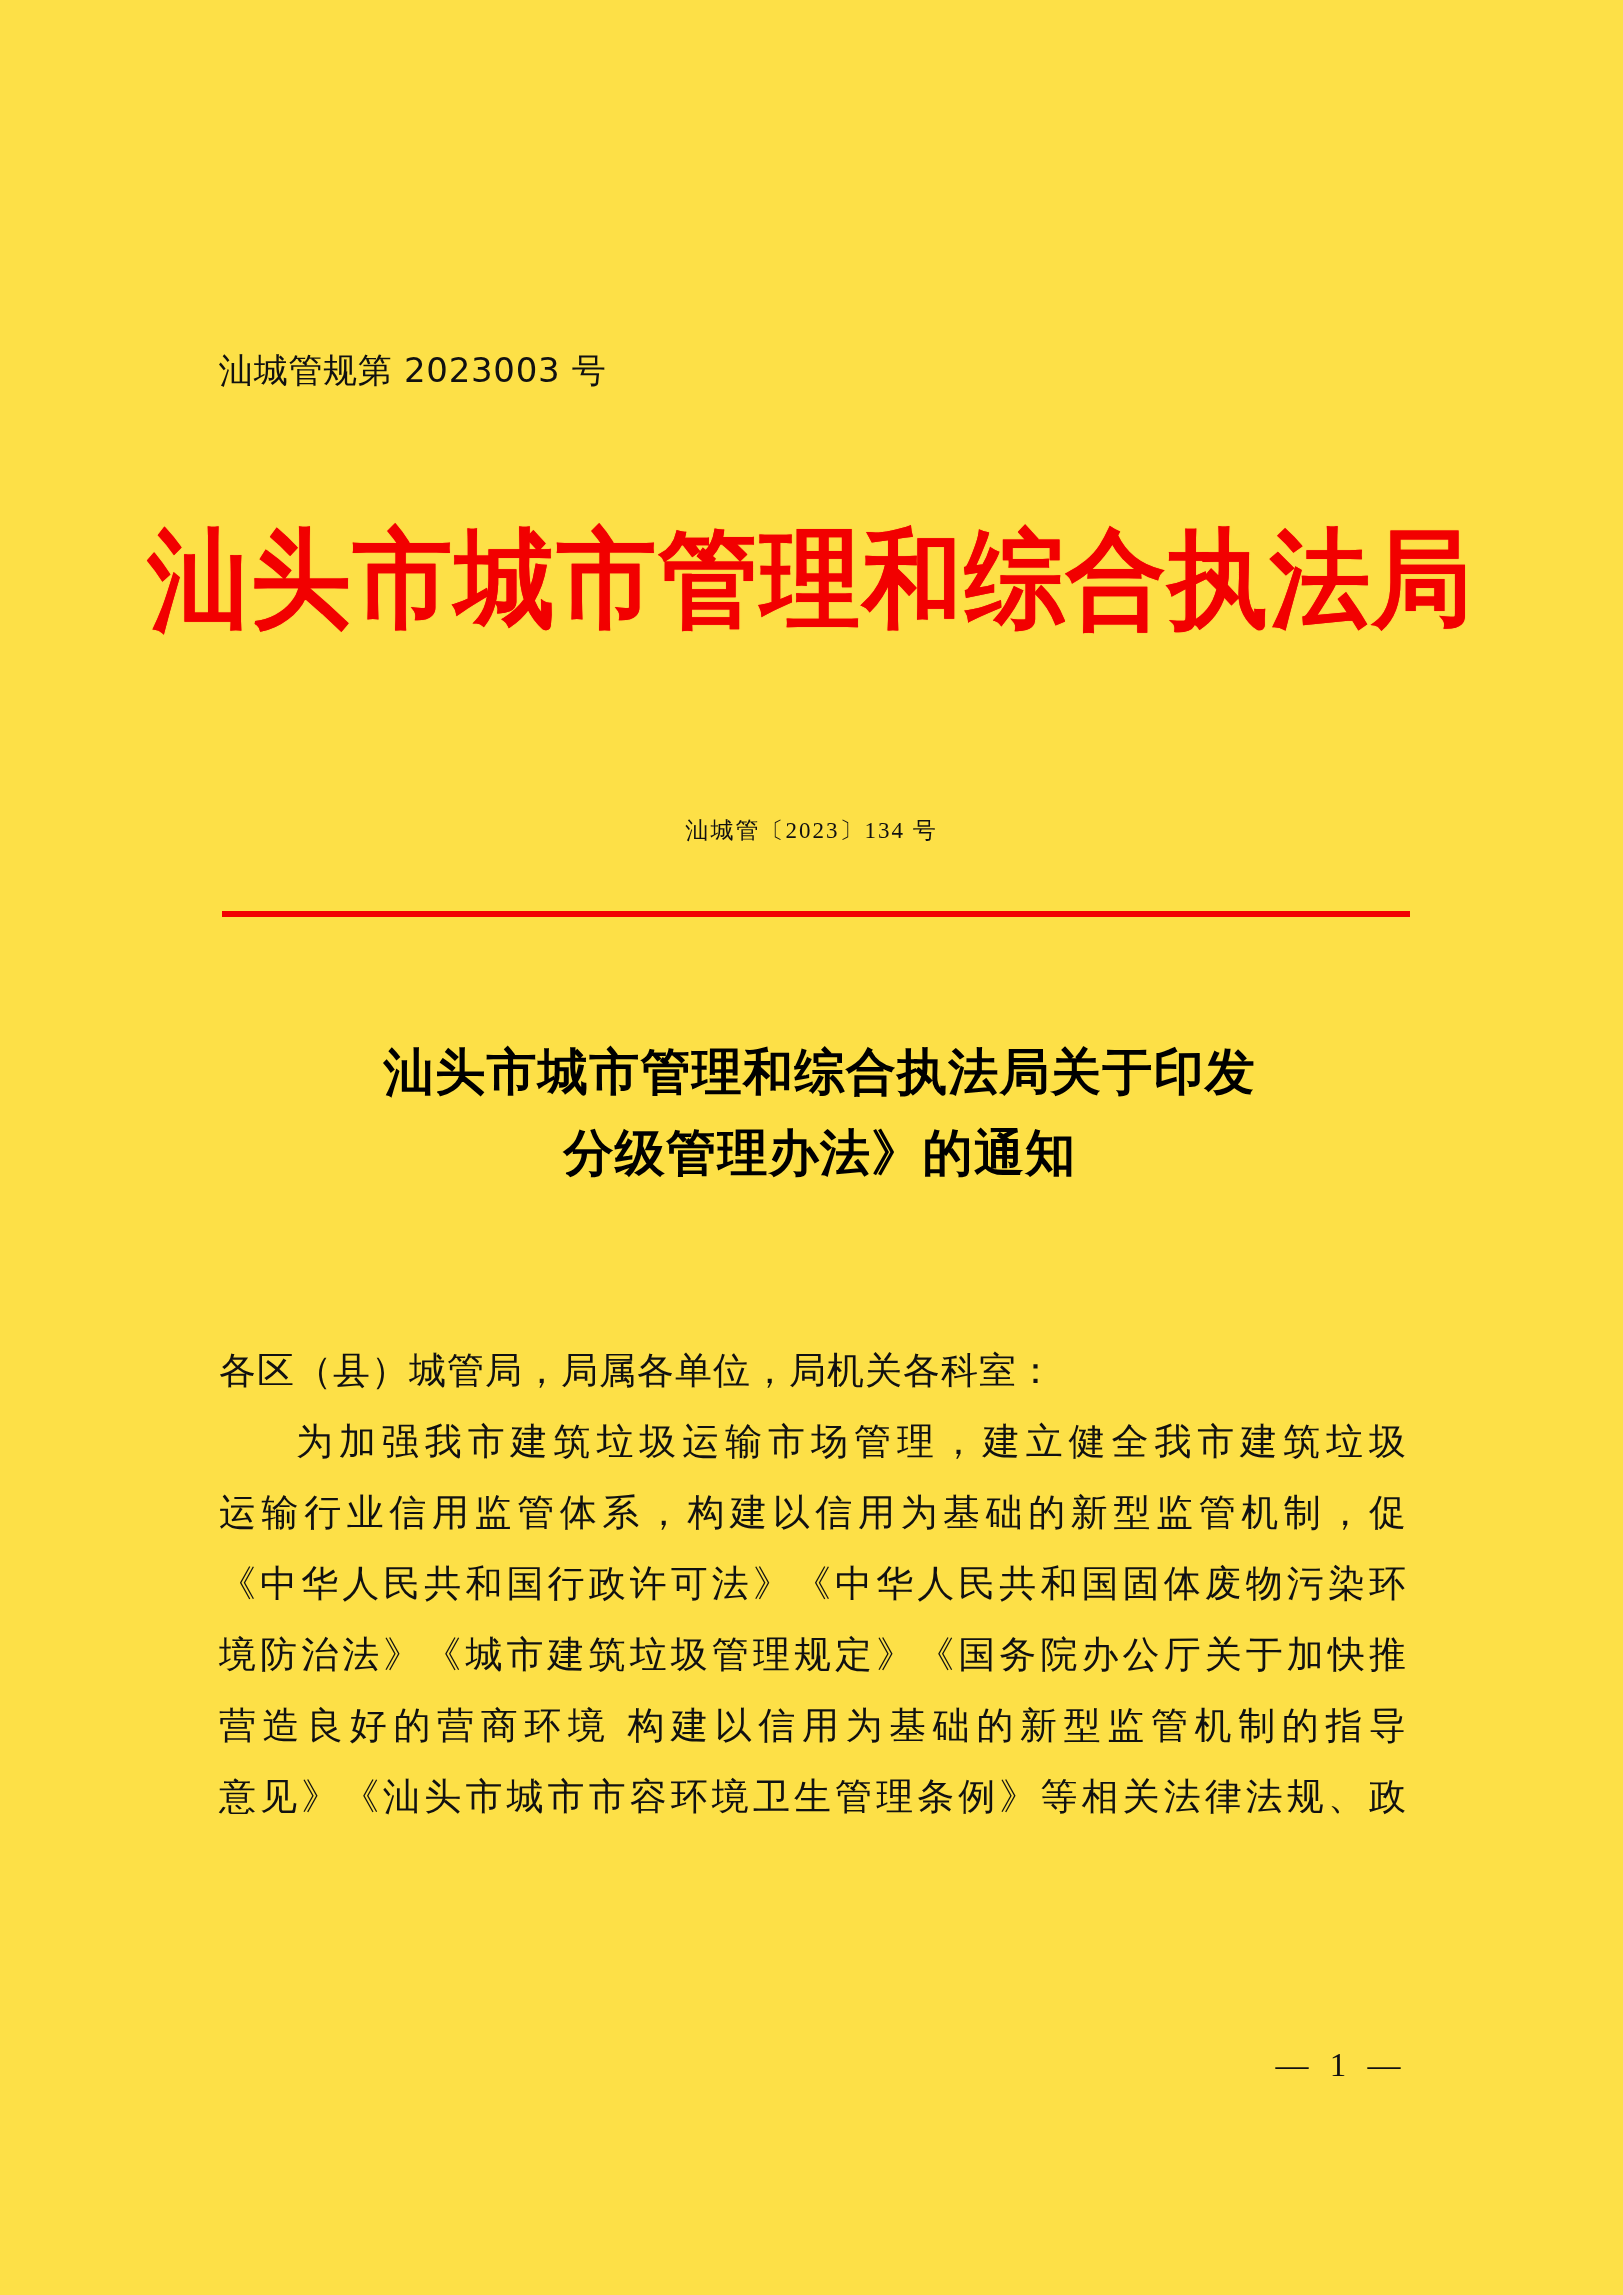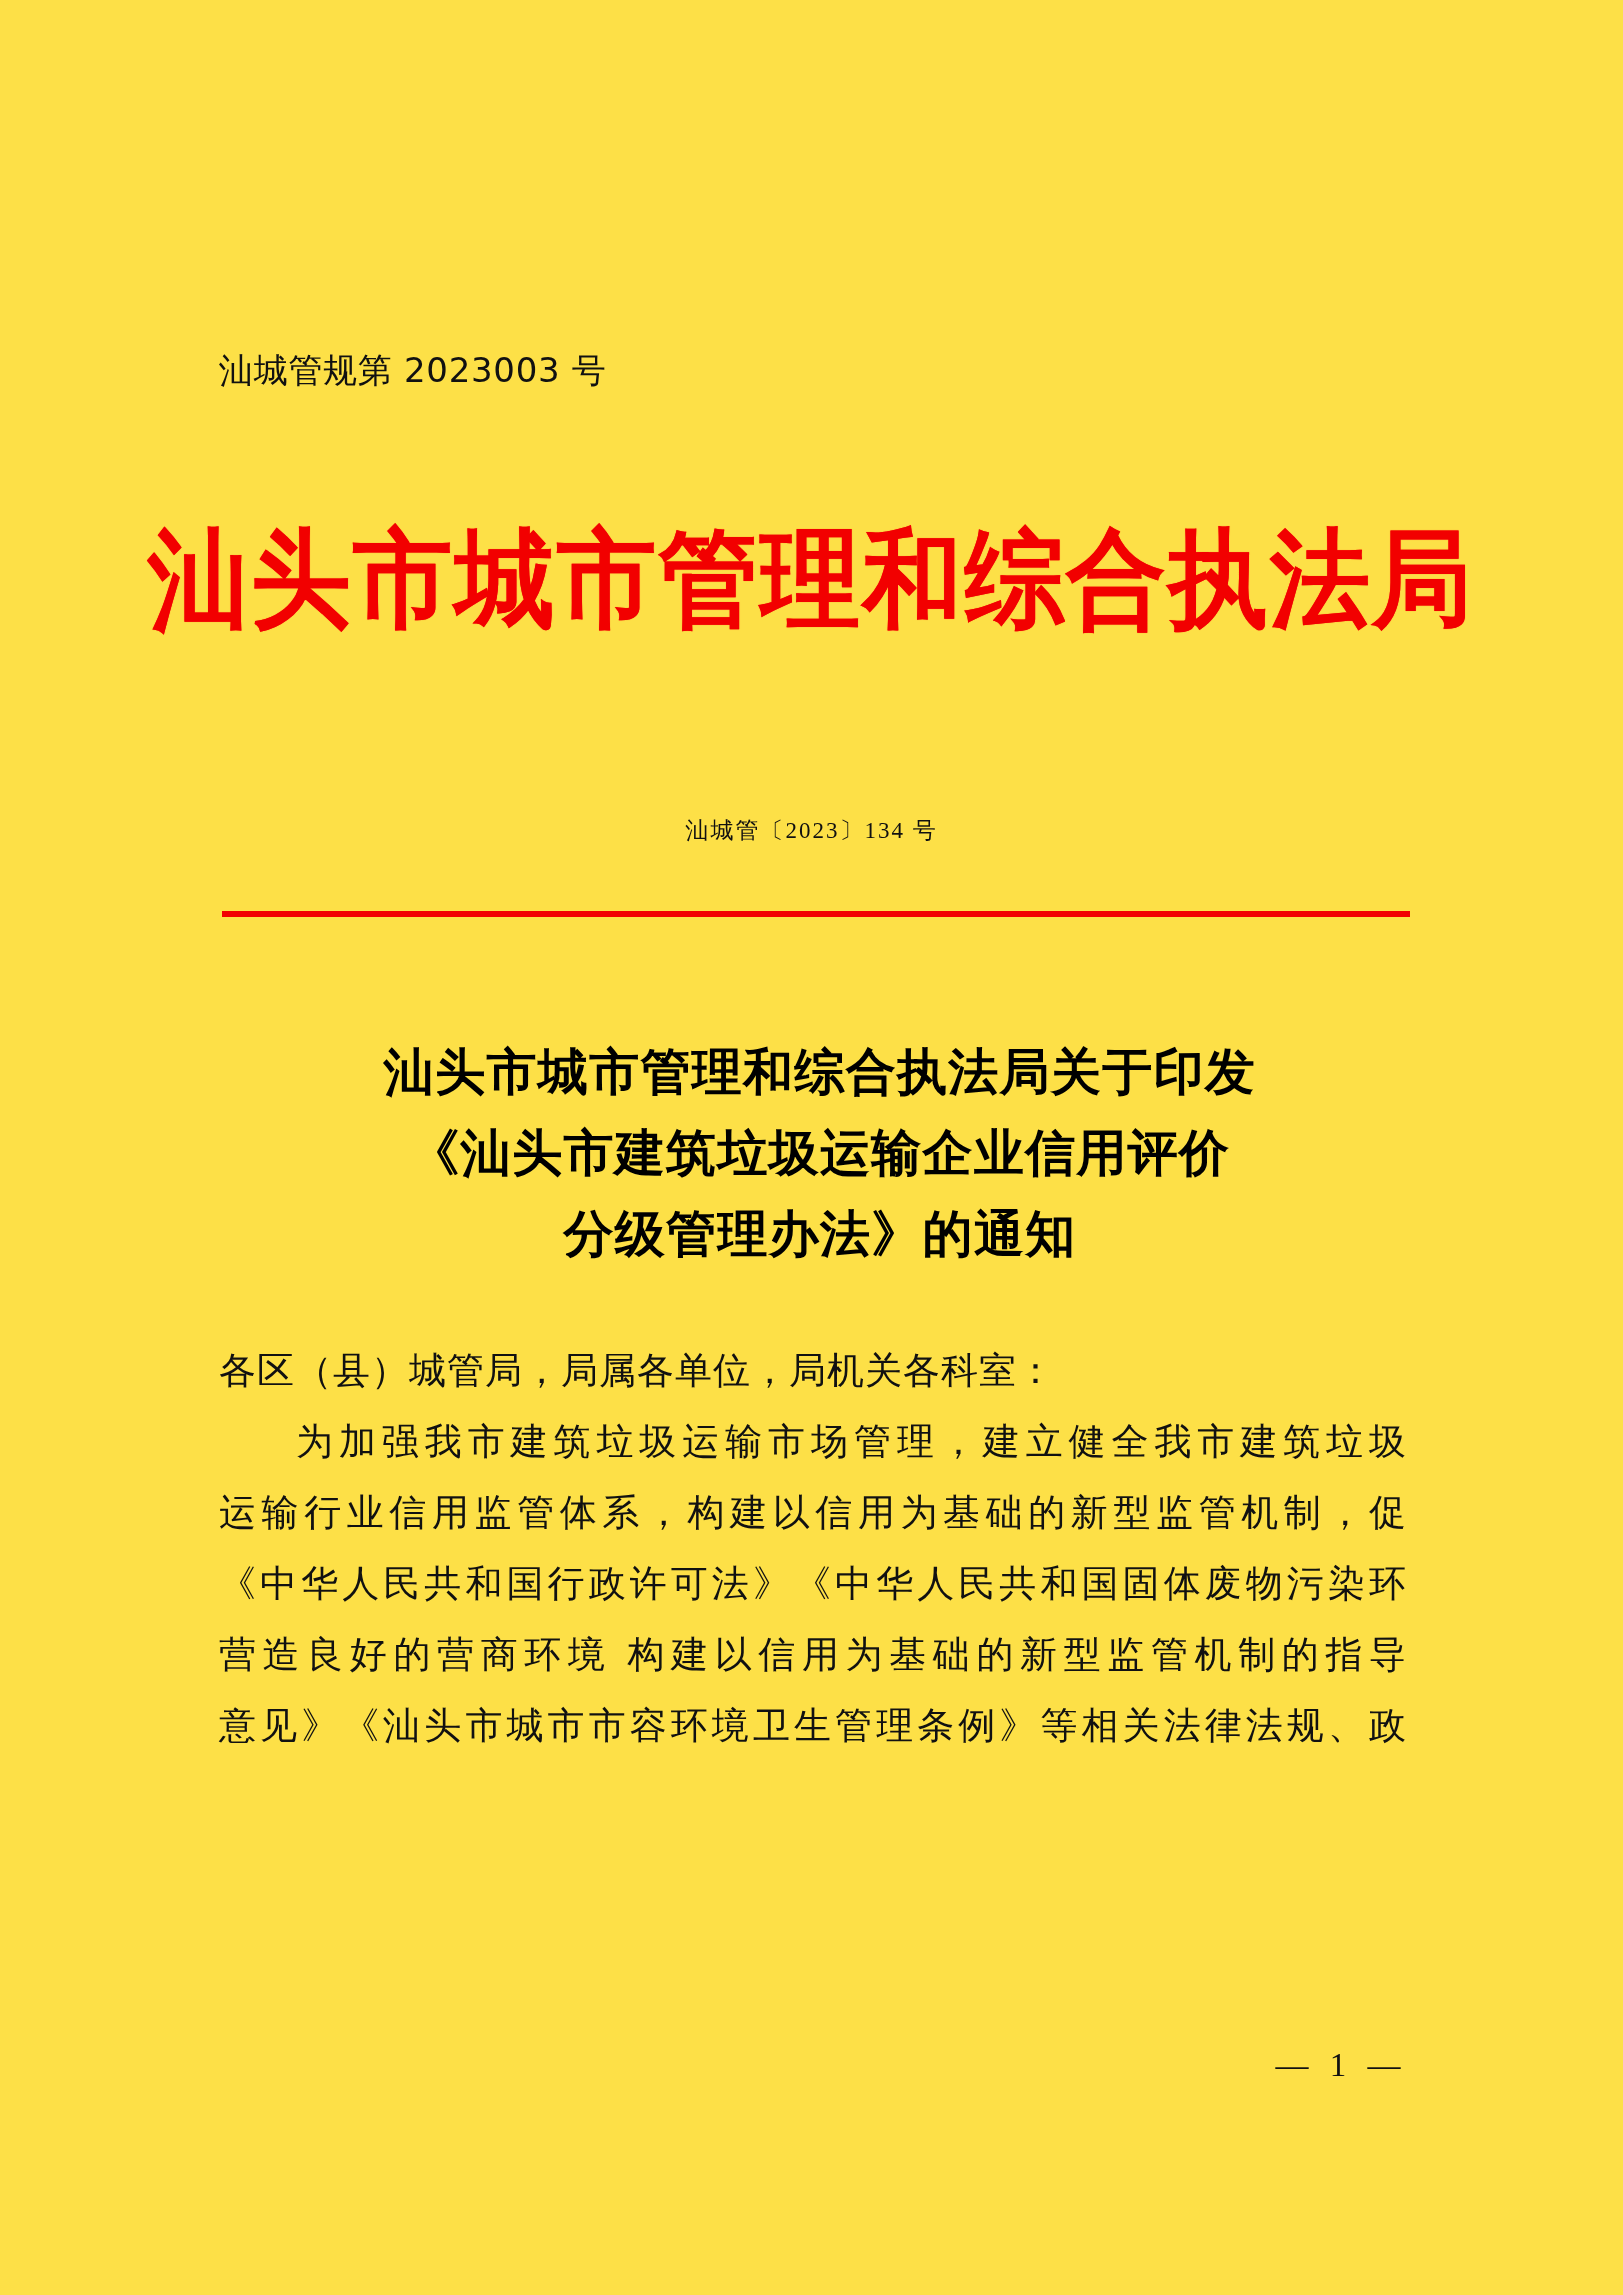--- a/index.html
+++ b/index.html
@@ -146,30 +146,30 @@
   <div class="doc-code">汕城管规第 2023003 号</div>
 
   <div class="masthead">汕头市城市管理和综合执法局</div>
 
   <div class="issue-no">汕城管〔2023〕134 号</div>
 
   <div class="red-rule"></div>
 
   <div class="doc-title">
     <span class="tline">汕头市城市管理和综合执法局关于印发</span>
-    <span class="tline">《汕头市建筑垃圾运输企业信用评价</span>
     <span class="tline">分级管理办法》的通知</span>
   </div>
 
   <div class="body-block">
     <span class="salutation">各区（县）城管局，局属各单位，局机关各科室：</span>
     <span class="para">
       <span class="bline indent2">为加强我市建筑垃圾运输市场管理，建立健全我市建筑垃圾</span>
       <span class="bline">运输行业信用监管体系，构建以信用为基础的新型监管机制，促</span>
       <span class="bline">《中华人民共和国行政许可法》《中华人民共和国固体废物污染环</span>
+      <span class="bline">境防治法》《城市建筑垃圾管理规定》《国务院办公厅关于加快推</span>
       <span class="bline">营造良好的营商环境 构建以信用为基础的新型监管机制的指导</span>
       <span class="bline">意见》《汕头市城市市容环境卫生管理条例》等相关法律法规、政</span>
     </span>
   </div>
 
   <div class="page-number">— 1 —</div>
 
 </div>
 
 

